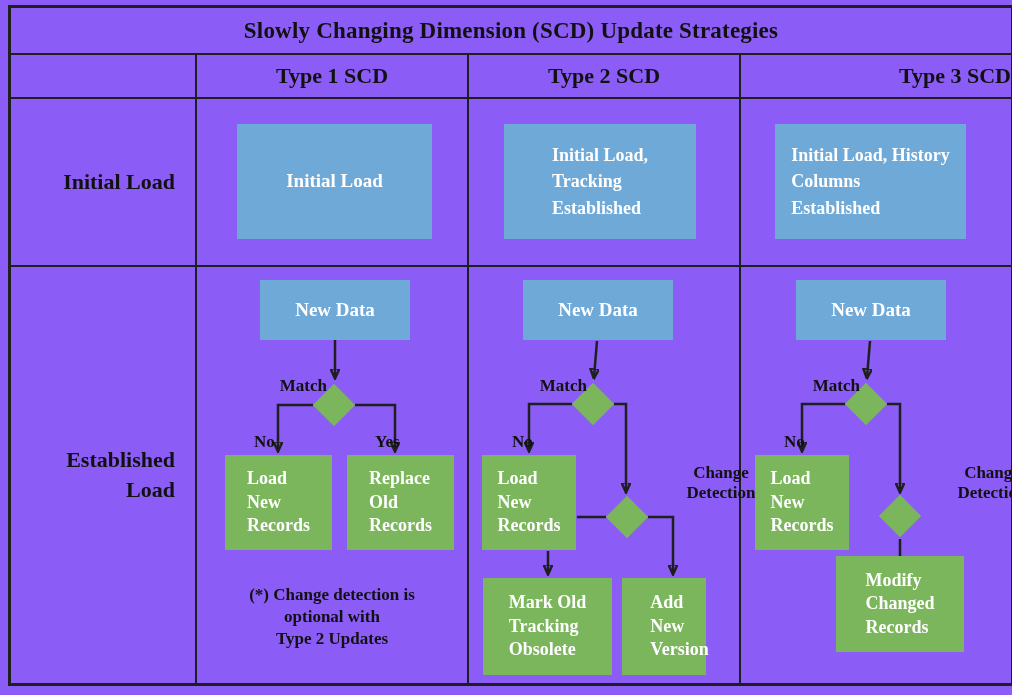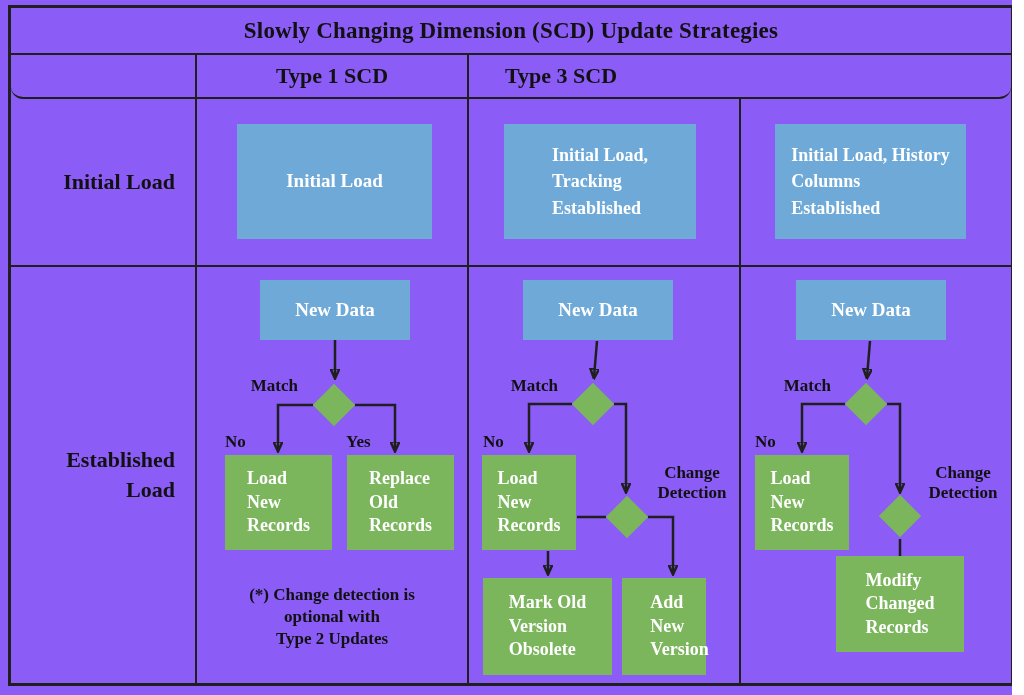--- a/index.html
+++ b/index.html
@@ -15,47 +15,47 @@
     overflow:hidden;
   }
   
   .grid{
     position:absolute;left:8px;top:5px;width:1006px;height:681px;
     border:3px solid var(--line);box-sizing:border-box;
     display:flex;flex-direction:column;
   }
   .row{display:flex;box-sizing:border-box;}
   .row-title{height:47px;border-bottom:2px solid var(--line);align-items:center;justify-content:center;}
-  .row-header{height:44px;border-bottom:2px solid var(--line);border-radius:12px;}
+  .row-header{height:44px;border-bottom:2px solid var(--line);}
   .row-initial{height:168px;border-bottom:2px solid var(--line);}
   .row-incremental{flex:1;}
   .cell{box-sizing:border-box;height:100%;}
   .col-label{width:186px;border-right:2px solid var(--line);display:flex;align-items:center;justify-content:flex-end;padding-right:20px;}
   .col-a{width:272px;border-right:2px solid var(--line);display:flex;align-items:center;justify-content:center;}
   .col-b{width:272px;border-right:2px solid var(--line);display:flex;align-items:center;justify-content:center;}
-  .col-c{flex:1;display:flex;align-items:center;justify-content:flex-start;margin-left:36px;}
+  .col-c{flex:1;display:flex;align-items:center;justify-content:flex-end;}
   .title-text{font-size:23px;font-weight:600;letter-spacing:.2px;}
   .header-text{font-size:22px;font-weight:600;}
   .rowlabel-text{font-size:22px;font-weight:600;text-align:right;white-space:pre-line;line-height:1.35;}
   
   .box{
     position:absolute;display:flex;align-items:center;justify-content:center;
     color:#ffffff;font-weight:600;font-size:18px;
     line-height:1.3;white-space:pre-line;box-sizing:border-box;padding:2px;
   }
   .blue{background:var(--box_blue);}
   .green{background:var(--box_green);}
   .big{font-size:19px;}
   .diamond{
     position:absolute;width:30px;height:30px;background:var(--box_green);
     transform:rotate(45deg);
   }
   .lbl{
     position:absolute;font-size:17px;font-weight:700;color:var(--text_dark);
-    white-space:pre-line;line-height:20px;
+    white-space:pre-line;line-height:20px;margin-left:29px;
   }
   .lbl.right{text-align:right;}
   .lbl.center{text-align:center;}
   .note{
     position:absolute;font-size:17px;font-weight:700;color:var(--text_dark);
     text-align:center;white-space:pre-line;line-height:22px;
   }
   .connectors{position:absolute;left:0;top:0;pointer-events:none;}
   .connectors path{fill:none;stroke:var(--line);stroke-width:2.5;}
 </style>
@@ -65,20 +65,23 @@
 <div class="canvas">
 
   <div class="grid">
     <div class="row row-title">
       <span class="title-text">Slowly Changing Dimension (SCD) Update Strategies</span>
     </div>
     <div class="row row-header">
       <div class="cell col-label"></div>
       <div class="cell col-a">
           <span class="header-text">Type 1 SCD</span>
+        </div>
+      <div class="cell col-b">
+          <span class="header-text">Type 2 SCD</span>
         </div>
       <div class="cell col-c">
           <span class="header-text">Type 3 SCD</span>
         </div>
     </div>
     <div class="row row-initial">
       <div class="cell col-label">
         <span class="rowlabel-text">Initial Load</span>
       </div>
       <div class="cell col-a"></div>
@@ -147,21 +150,21 @@
   <div class="diamond" style="left:578px;top:389px;"></div>
   <div class="lbl right" style="left:490px;top:376px;width:68px;">Match</div>
   <div class="lbl" style="left:483px;top:432px;">No</div>
   <div class="box green" style="left:482px;top:455px;width:94px;height:95px;">Load
 New
 Records</div>
   <div class="diamond" style="left:612px;top:502px;"></div>
   <div class="lbl center" style="left:650px;top:463px;width:84px;">Change
 Detection</div>
   <div class="box green" style="left:483px;top:578px;width:129px;height:97px;">Mark Old
-Version
+Tracking
 Obsolete</div>
   <div class="box green" style="left:622px;top:578px;width:84px;height:97px;padding-left:33px;">Add
 New
 Version</div>
 
   <div class="box blue big" style="left:796px;top:280px;width:150px;height:60px;">New Data</div>
   <div class="diamond" style="left:851px;top:389px;"></div>
   <div class="lbl right" style="left:763px;top:376px;width:68px;">Match</div>
   <div class="lbl" style="left:755px;top:432px;">No</div>
   <div class="box green" style="left:755px;top:455px;width:94px;height:95px;">Load

